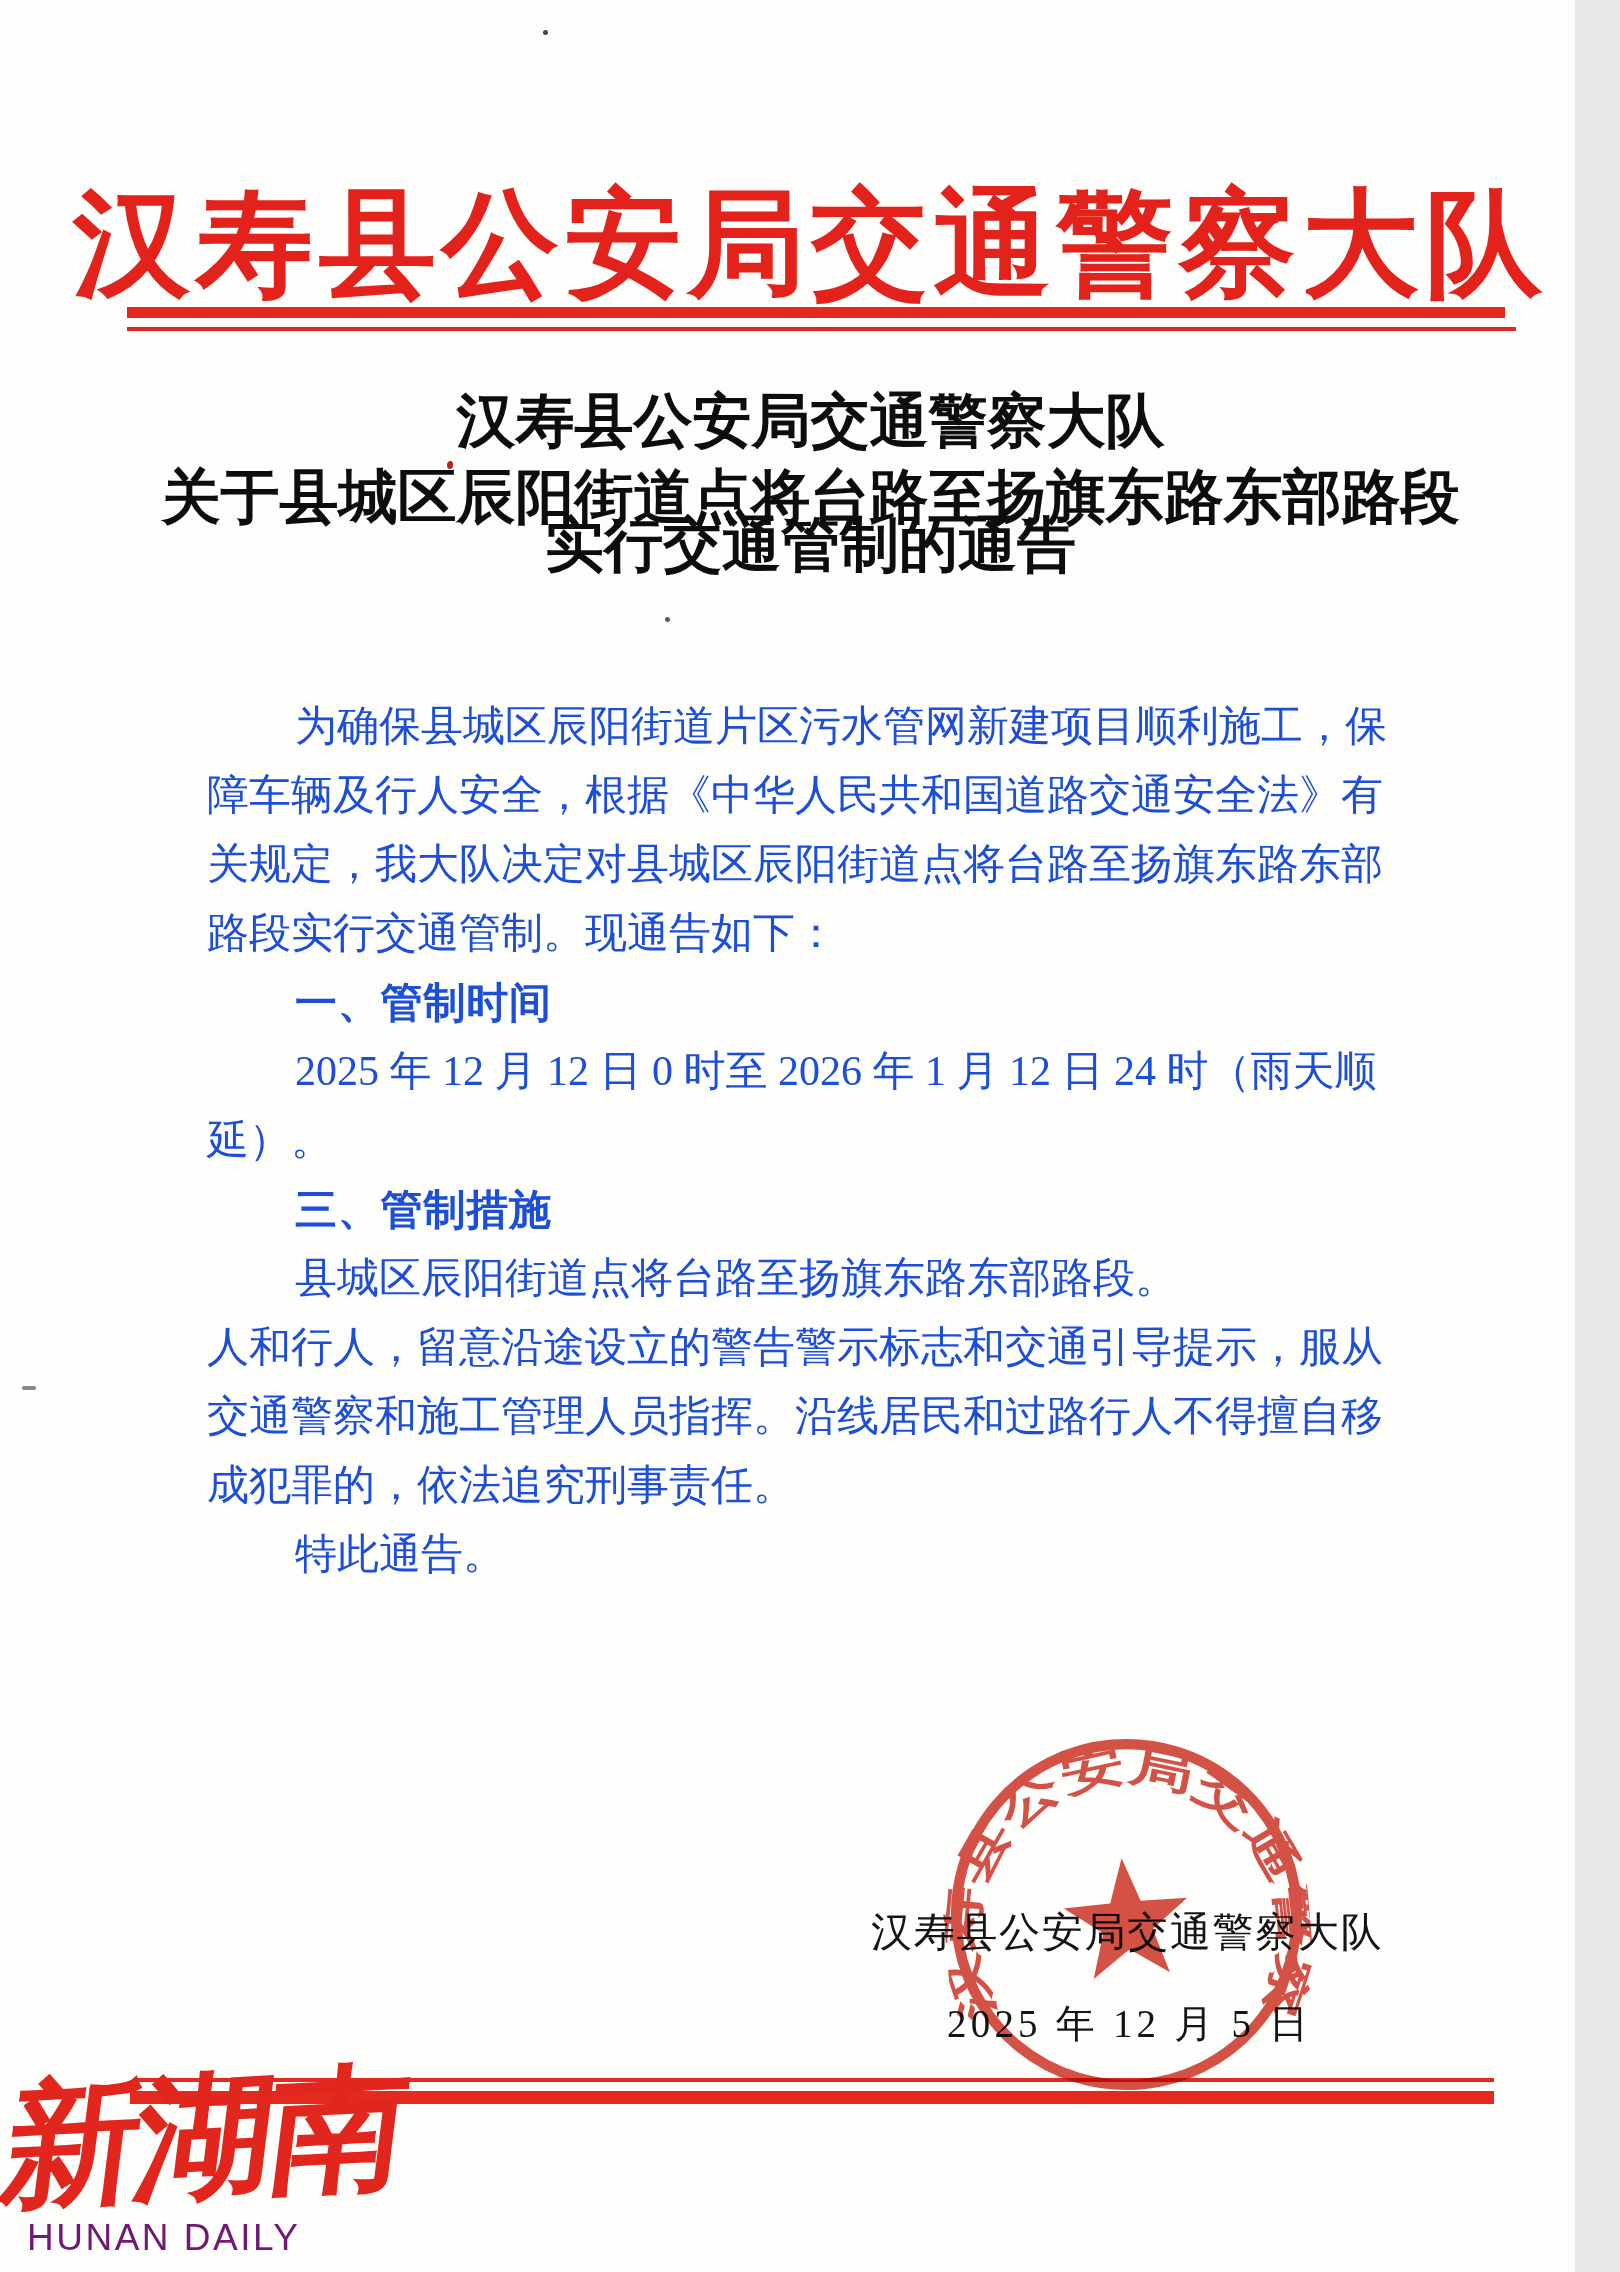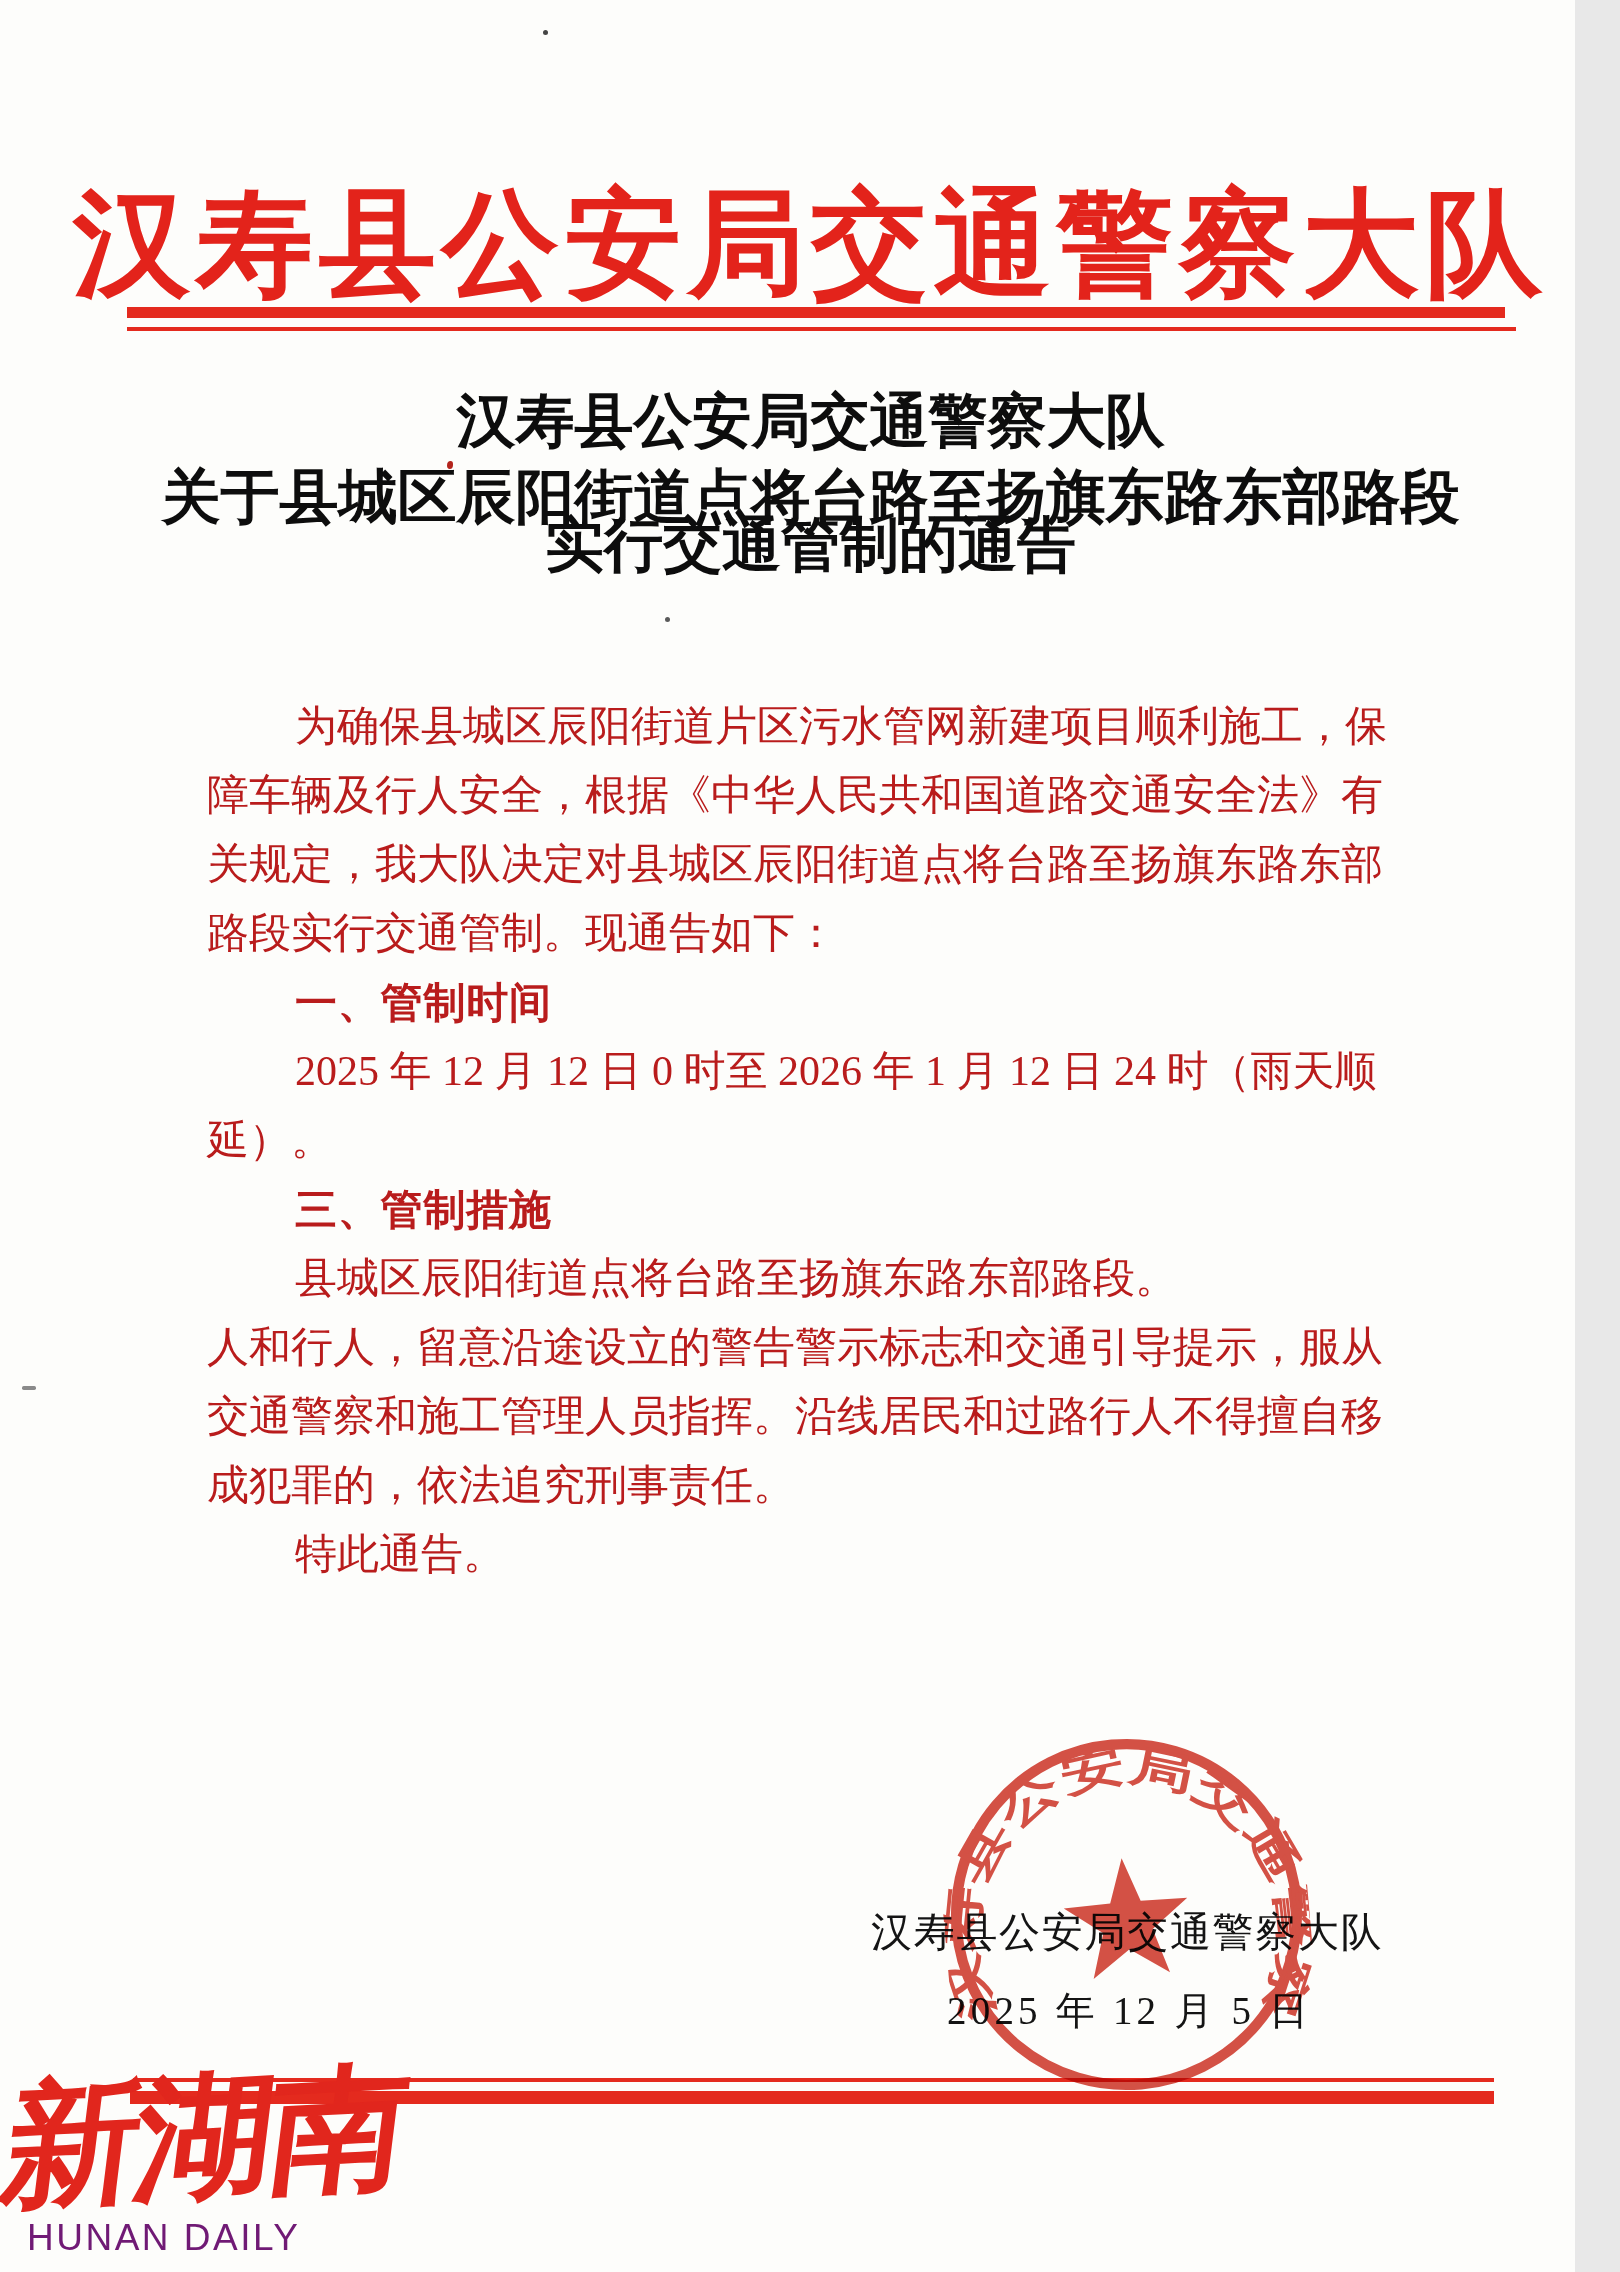--- a/index.html
+++ b/index.html
@@ -31,37 +31,38 @@
     font-size:59px;line-height:1;font-weight:900;color:#0d0d0d;
     letter-spacing:0px;white-space:nowrap;
     font-family:"Liberation Serif","DejaVu Serif",serif;
   }
   .title-1{top:392px;}
   .title-2{top:468px;}
   .title-3{top:516px;}
   
   .body-text{
     position:absolute;left:207px;top:692px;width:1233px;
-    font-size:42px;color:#b91c1c;
+    font-size:42px;color:#1d4ed8;
   }
   .bline{height:69px;line-height:69px;white-space:nowrap;}
   .indent{padding-left:88px;}
   .heading{
     font-weight:bold;
     font-family:"Liberation Sans","DejaVu Sans",sans-serif;
     letter-spacing:0.8px;
   }
   
   .sig-agency{
     position:absolute;left:871px;top:1906px;
     font-size:41px;line-height:1.3;letter-spacing:1.7px;white-space:nowrap;
     color:#141414;
   }
   .sig-date{
     position:absolute;
+    margin-top:13px;
   }
   .sig-date{
     position:absolute;left:947px;top:1984px;
     font-size:39px;letter-spacing:4.2px;white-space:nowrap;color:#141414;
   }
   
   .seal{
     position:absolute;left:944px;top:1732px;width:365px;height:365px;
     mix-blend-mode:multiply;opacity:.88;
     transform:rotate(-5deg);

